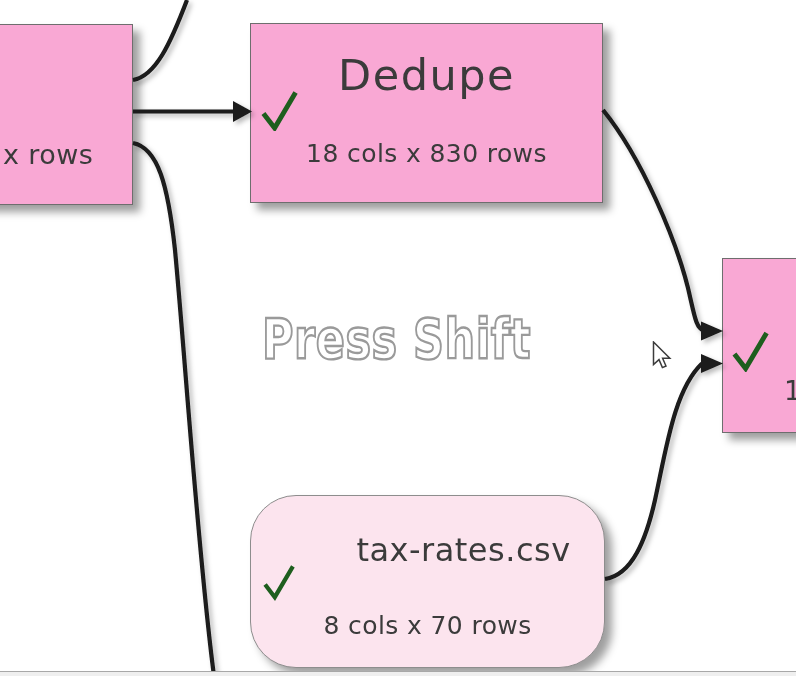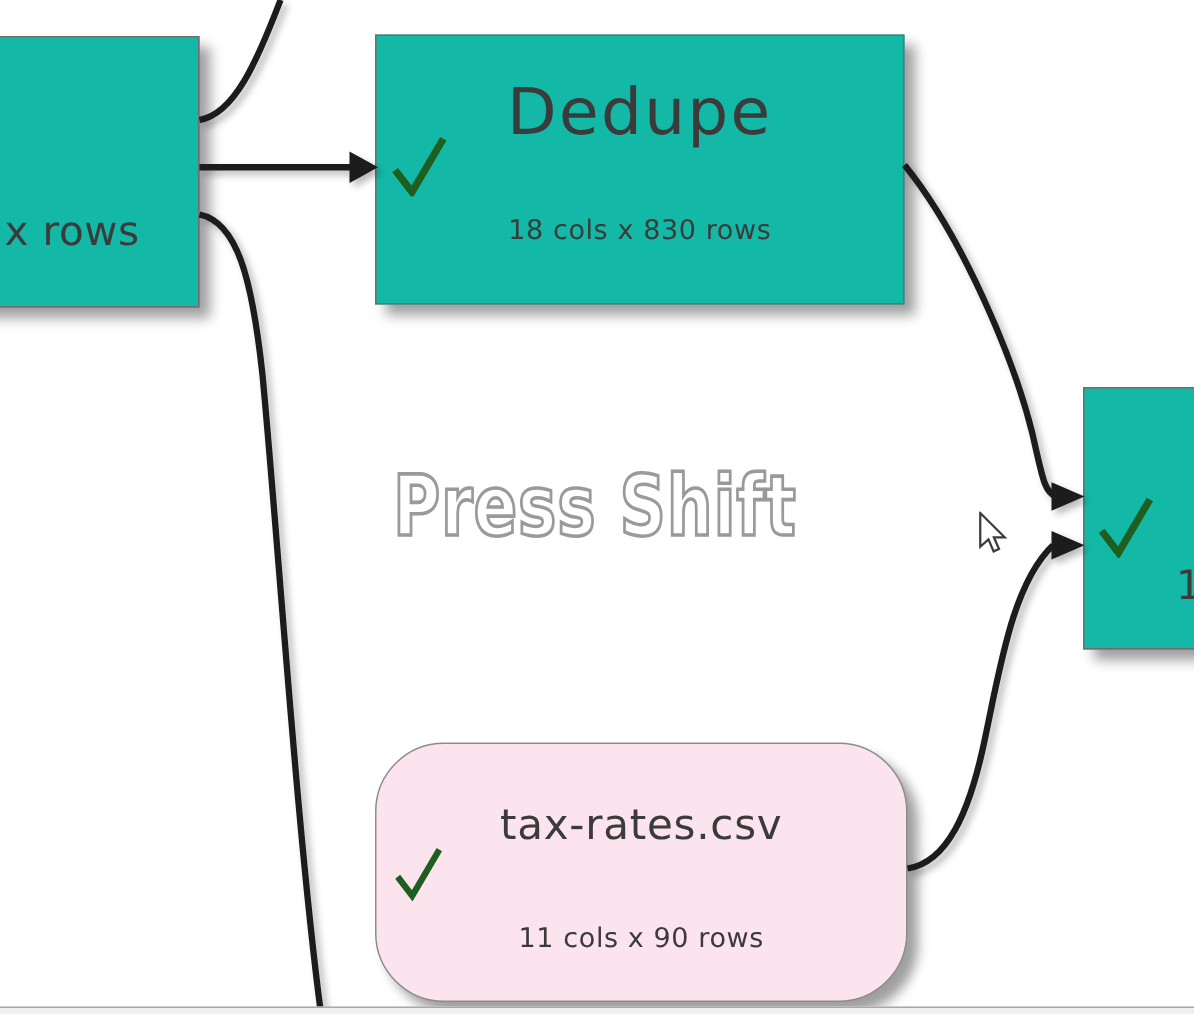--- a/index.html
+++ b/index.html
@@ -3,33 +3,33 @@
 <meta charset="utf-8">
 <style>
   html,body{margin:0;padding:0;background:#fff;}
   #canvas{
     position:relative;width:796px;height:676px;overflow:hidden;
     background:#ffffff;font-family:"DejaVu Sans","Liberation Sans",sans-serif;
     color:#3b3b3b;
   }
   .node{
     position:absolute;box-sizing:border-box;z-index:2;
-    background:#14b8a6;border:1px solid #6e6e6e;
+    background:#f9a8d4;border:1px solid #6e6e6e;
     box-shadow:7px 7px 8px rgba(0,0,0,0.38);
   }
   .node.input{background:#fce4ee;border:1px solid #8d8d8d;border-radius:46px;}
   .node-title{
     position:absolute;left:0;width:100%;text-align:center;
     color:#3b3b3b;white-space:nowrap;
   }
   .t-dedupe{top:27px;font-size:43px;line-height:48px;letter-spacing:1.5px;}
-  .t-tax{top:33px;font-size:28px;line-height:42px;letter-spacing:0.5px;}
+  .t-tax{top:33px;font-size:32px;line-height:42px;letter-spacing:0.5px;padding-left:36px;}
   .node-sub{
     position:absolute;left:0;width:100%;text-align:center;
-    font-size:18px;line-height:27px;letter-spacing:0.4px;white-space:nowrap;
+    font-size:25px;line-height:27px;letter-spacing:0.4px;white-space:nowrap;
   }
   .s-mid{top:116px;}
   .s-left{left:64px;top:116px;width:auto;text-align:right;font-size:27px;}
   .s-right{left:61px;top:118px;width:auto;text-align:left;font-size:27px;}
   .check{position:absolute;}
   .watermark{
     position:absolute;left:262px;top:306px;z-index:1;
     font-size:43px;font-weight:bold;letter-spacing:0.5px;white-space:nowrap;
     color:#ffffff;-webkit-text-stroke:1.8px #9a9a9a;
     text-shadow:0 0 1px #b5b5b5;
@@ -69,21 +69,21 @@
       <polyline points="2.5,24 14,39 35.5,2.5" fill="none" stroke="#1e5e1e" stroke-width="5"></polyline>
     </svg>
     <div class="node-sub s-right">1</div>
   </div>
 
   <div class="node input" style="left:250px;top:495px;width:355px;height:173px;">
     <svg class="check" style="left:12px;top:67px;" width="32" height="38" viewBox="0 0 38 42">
       <polyline points="2.5,24 14,39 35.5,2.5" fill="none" stroke="#1e5e1e" stroke-width="5"></polyline>
     </svg>
     <div class="node-title t-tax">tax-rates.csv</div>
-    <div class="node-sub s-mid">11 cols x 90 rows</div>
+    <div class="node-sub s-mid">8 cols x 70 rows</div>
   </div>
 
   <svg id="wires" width="796" height="676" viewBox="0 0 796 676">
     <defs>
       <filter id="wshadow" x="-20%" y="-20%" width="140%" height="140%">
         <feDropShadow dx="3" dy="3" stdDeviation="2.5" flood-color="#000000" flood-opacity="0.28"></feDropShadow>
       </filter>
     </defs>
     <g filter="url(#wshadow)">
       <path class="wire" d="M133,80 C156,76 171,42 187,0"></path>

